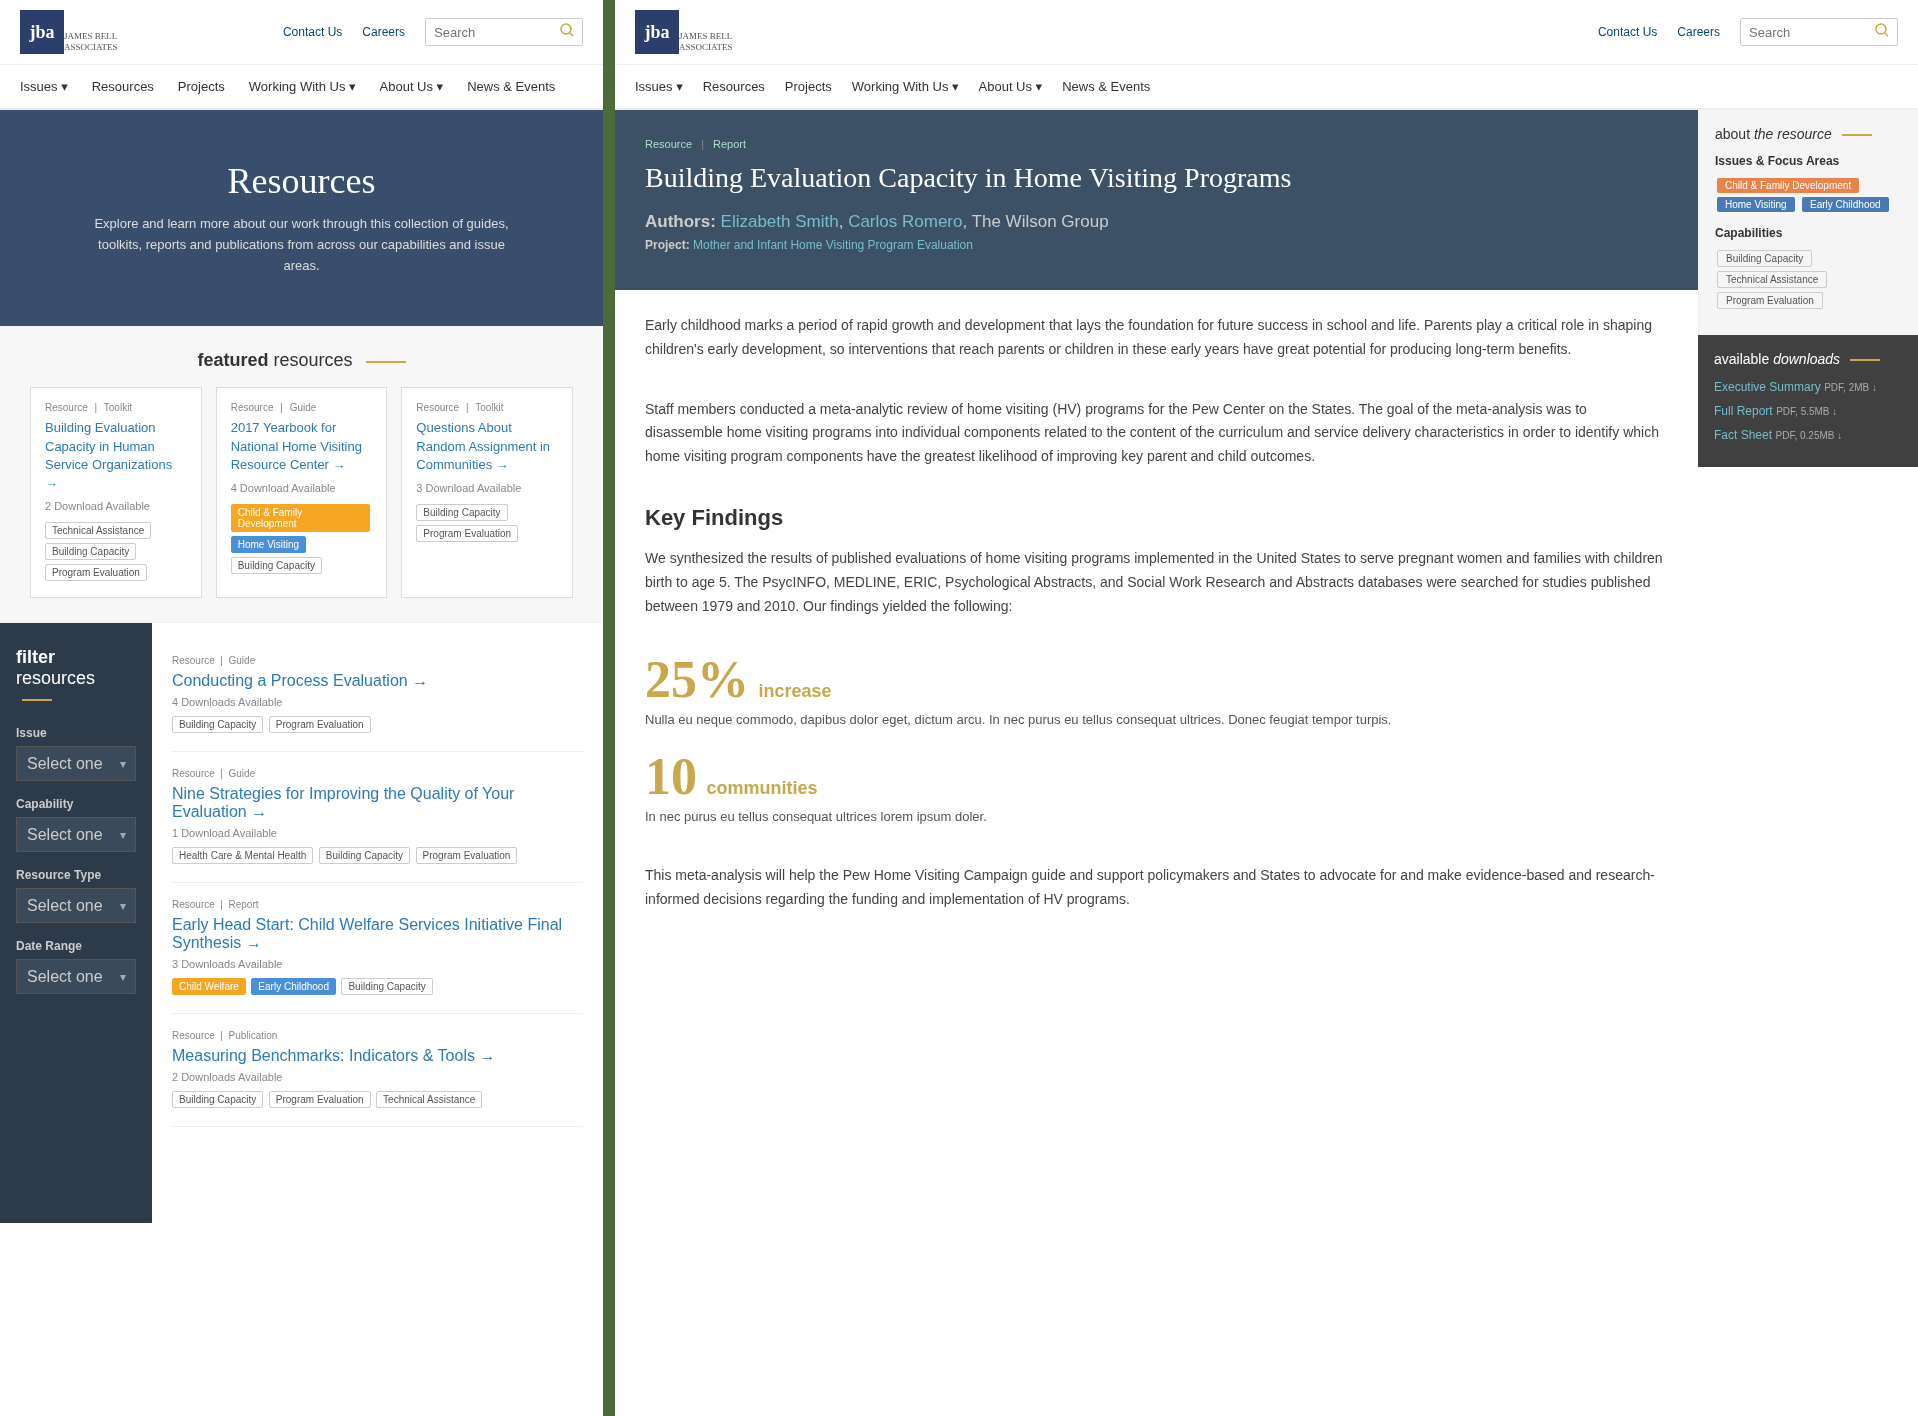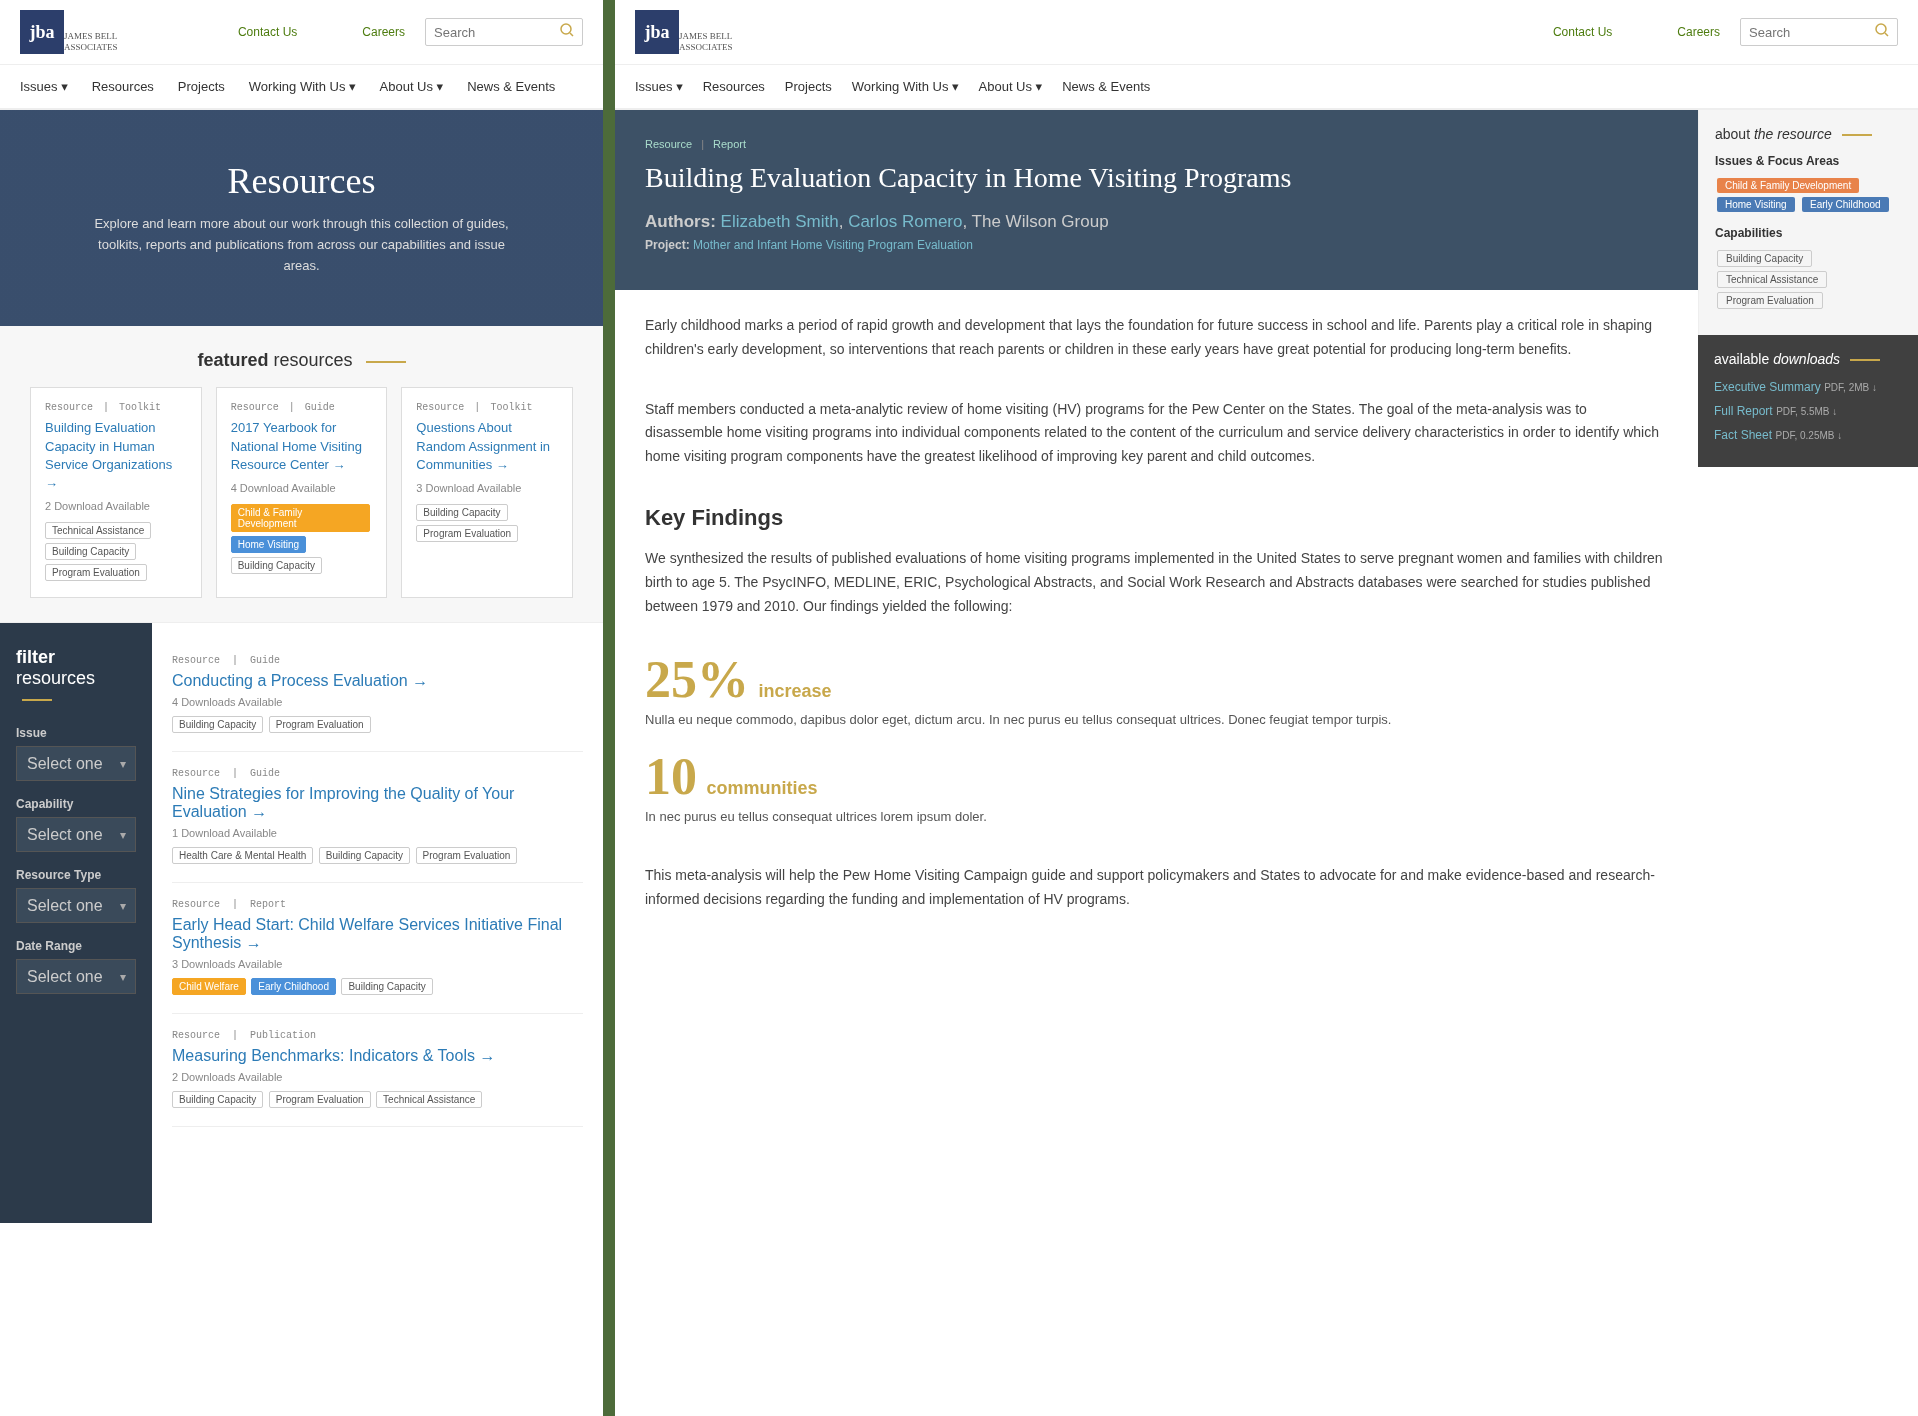--- a/index.html
+++ b/index.html
@@ -4,42 +4,42 @@
   <style>
     * { box-sizing: border-box; margin: 0; padding: 0; }
     body { font-family: Georgia, 'Times New Roman', serif; font-size: 14px; color: #333; display: flex; width: 1918px; min-height: 1416px; }
 
     
     .header { background: #fff; padding: 10px 20px; display: flex; align-items: center; justify-content: space-between; border-bottom: 1px solid #eee; }
     .logo { display: flex; align-items: flex-end; }
     .logo-box { width: 44px; height: 44px; background: #2c3e6b; display: flex; align-items: center; justify-content: center; color: #fff; font-size: 18px; font-weight: bold; font-family: serif; }
     .logo-text { font-size: 9px; color: #555; line-height: 1.3; text-transform: uppercase; }
     .header-nav { display: flex; align-items: center; gap: 20px; }
-    .header-link { font-size: 12px; color: #4d7c0f; text-decoration: none; font-family: Arial, sans-serif; margin-left: 45px; }
+    .header-link { font-size: 12px; color: #0c4a6e; text-decoration: none; font-family: Arial, sans-serif; }
     .search-box { display: flex; align-items: center; border: 1px solid #ccc; border-radius: 2px; padding: 4px 8px; gap: 6px; }
     .search-input { border: none; outline: none; font-size: 13px; color: #999; width: 120px; font-family: Arial, sans-serif; }
     .search-icon-svg { color: #c8a84b; }
 
     
     .main-nav { background: #fff; padding: 0 20px; border-bottom: 2px solid #eee; display: flex; align-items: center; gap: 24px; }
     .nav-item { font-size: 13px; color: #333; padding: 14px 0; cursor: pointer; font-family: Arial, sans-serif; display: flex; align-items: center; gap: 3px; }
 
     
     .hero { background: linear-gradient(rgba(50,70,100,0.7), rgba(50,70,100,0.7)), #4a6080; padding: 50px 40px; text-align: center; color: #fff; min-height: 160px; display: flex; flex-direction: column; align-items: center; justify-content: center; }
     .hero h1 { font-size: 36px; font-weight: normal; font-family: Georgia, serif; margin-bottom: 12px; }
     .hero p { font-size: 13px; color: #ddd; max-width: 420px; line-height: 1.6; font-family: Arial, sans-serif; }
 
     
     .featured-section { padding: 24px 30px; background: #f7f7f7; border-bottom: 1px solid #eee; }
     .featured-title { text-align: center; font-size: 18px; font-family: Arial, sans-serif; font-weight: normal; margin-bottom: 16px; color: #333; }
     .featured-title strong { font-weight: bold; }
     .featured-title-line { display: inline-block; width: 40px; height: 2px; background: #c8a84b; margin-left: 8px; vertical-align: middle; }
     .featured-cards { display: flex; gap: 14px; }
     .featured-card { background: #fff; border: 1px solid #ddd; padding: 14px; flex: 1; min-height: 160px; }
-    .resource-type-label { font-size: 10px; color: #888; font-family: Liberation Mono, monospace; margin-bottom: 6px; }
+    .resource-type-label { font-size: 10px; color: #888; font-family: Liberation Sans, sans-serif; margin-bottom: 6px; }
     .resource-type-label span { color: #888; }
     .resource-type-label .sep { margin: 0 4px; }
     .card-title { font-size: 13px; color: #2c7bb6; font-family: Arial, sans-serif; margin-bottom: 8px; line-height: 1.4; }
     .card-downloads { font-size: 11px; color: #888; font-family: Arial, sans-serif; margin-bottom: 8px; }
     .tag { display: inline-block; border: 1px solid #ccc; font-size: 10px; color: #555; padding: 2px 6px; margin: 2px 2px 2px 0; font-family: Arial, sans-serif; border-radius: 2px; }
     .tag.orange-tag { background: #f5a623; color: #fff; border-color: #f5a623; }
     .tag.blue-tag { background: #4a90d9; color: #fff; border-color: #4a90d9; }
 
     
     .filter-list-wrapper { display: flex; background: #fff; }

